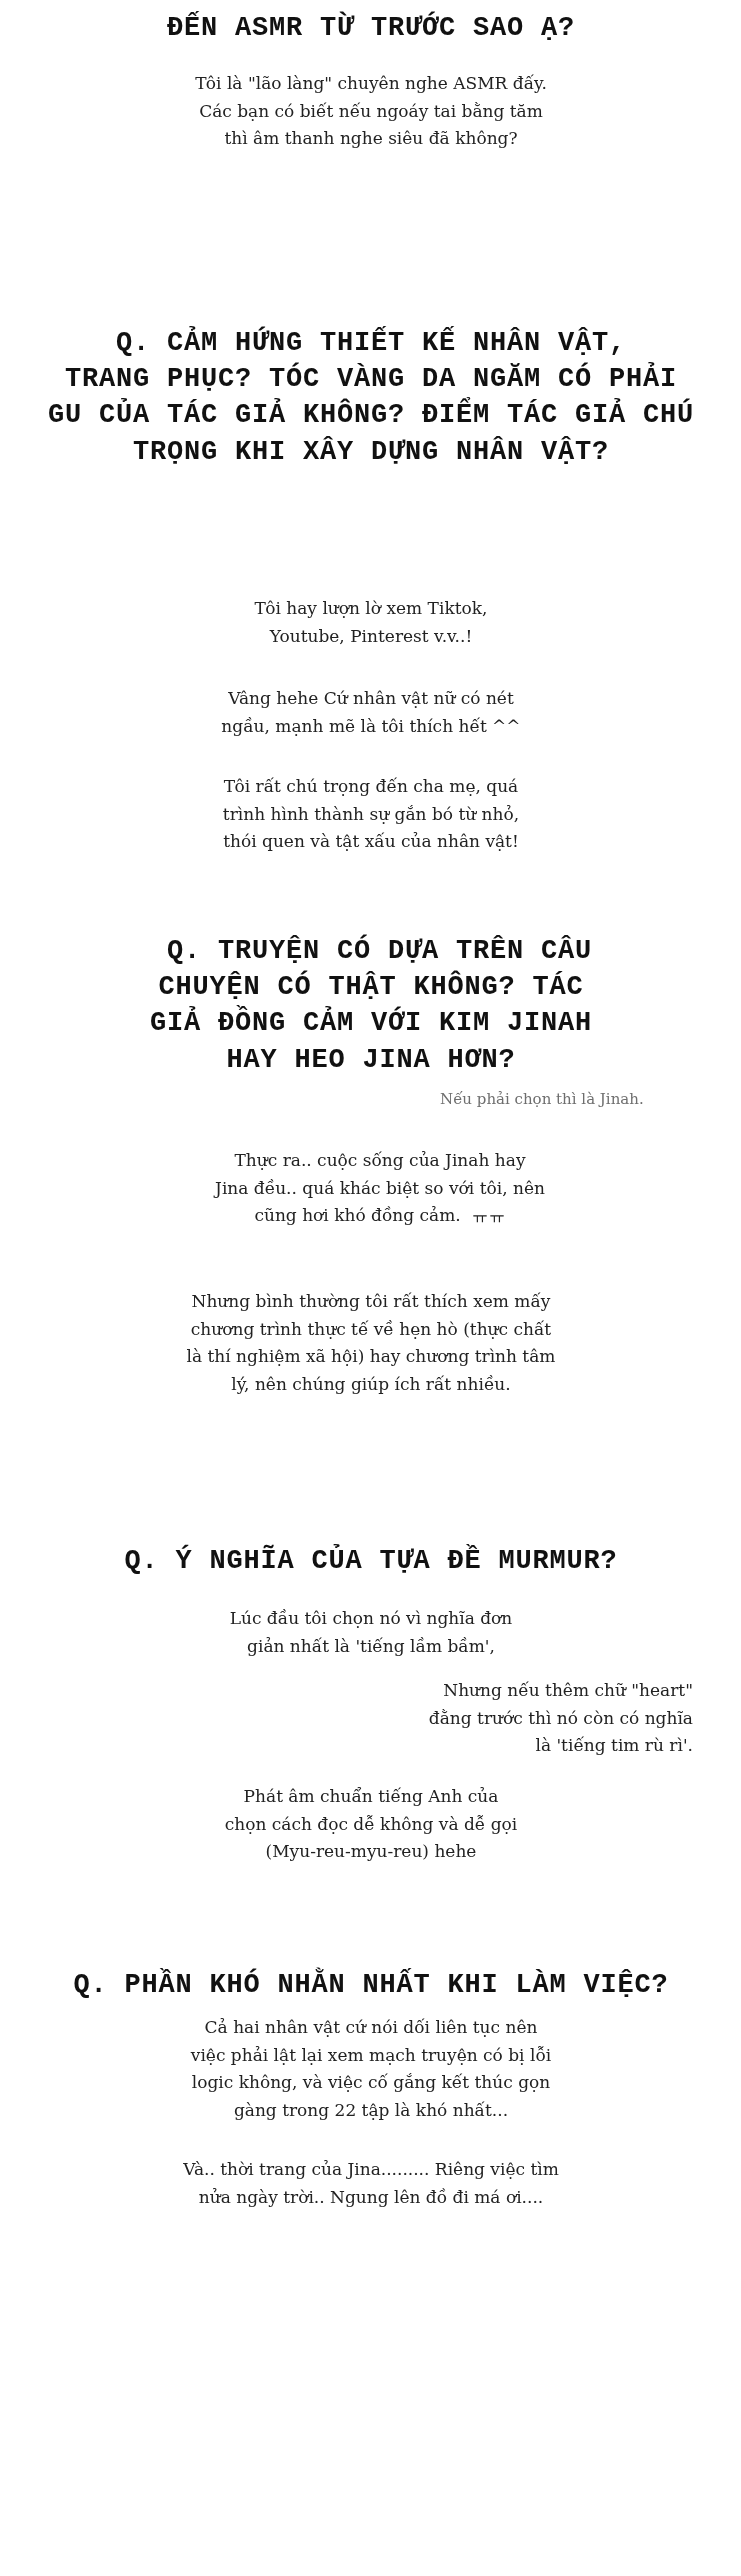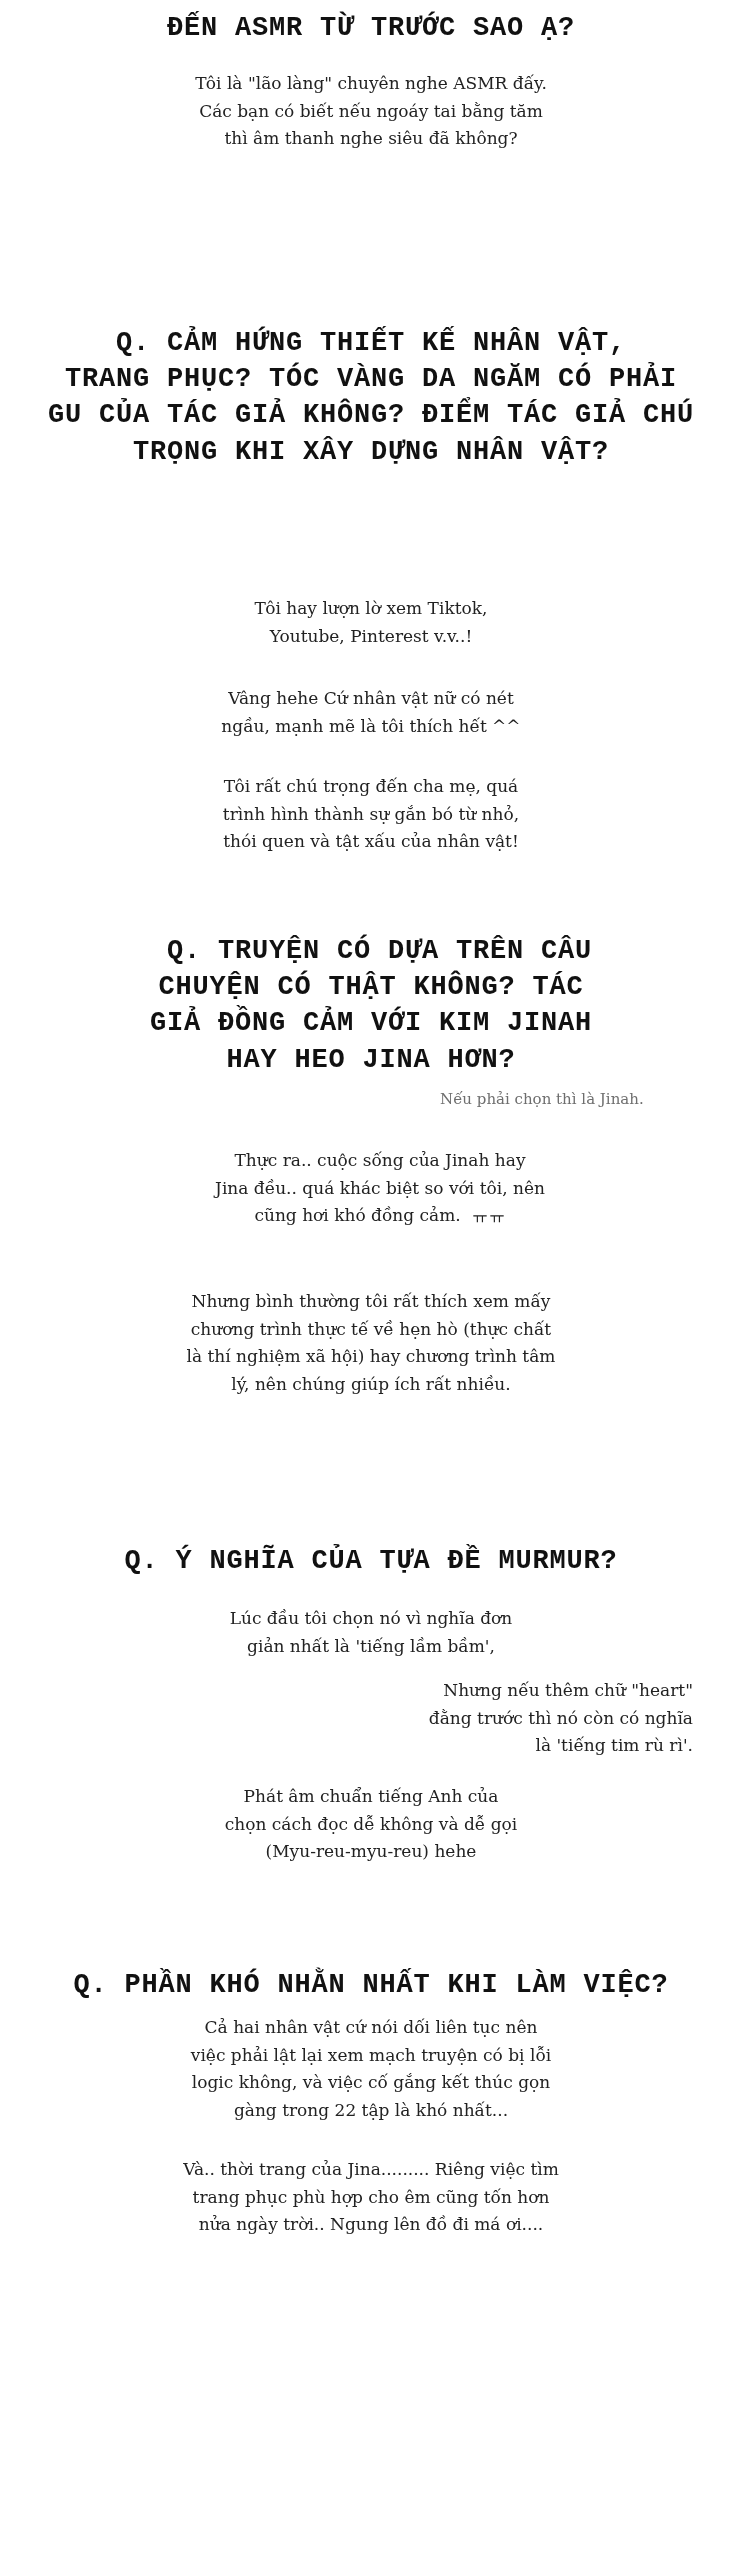--- a/index.html
+++ b/index.html
@@ -150,18 +150,17 @@
 
   <div class="a-block" style="top:2014px;">
     <span class="ln">Cả hai nhân vật cứ nói dối liên tục nên</span>
     <span class="ln">việc phải lật lại xem mạch truyện có bị lỗi</span>
     <span class="ln">logic không, và việc cố gắng kết thúc gọn</span>
     <span class="ln">gàng trong 22 tập là khó nhất...</span>
   </div>
 
   <div class="a-block" style="top:2156px;">
     <span class="ln">Và.. thời trang của Jina......... Riêng việc tìm</span>
-    <span class="ln">trang phục phù hợp cho êm cũng tốn hơn</span>
     <span class="ln">nửa ngày trời.. Ngung lên đồ đi má ơi....</span>
   </div>
 
 </div>
 
 
 </body></html>

